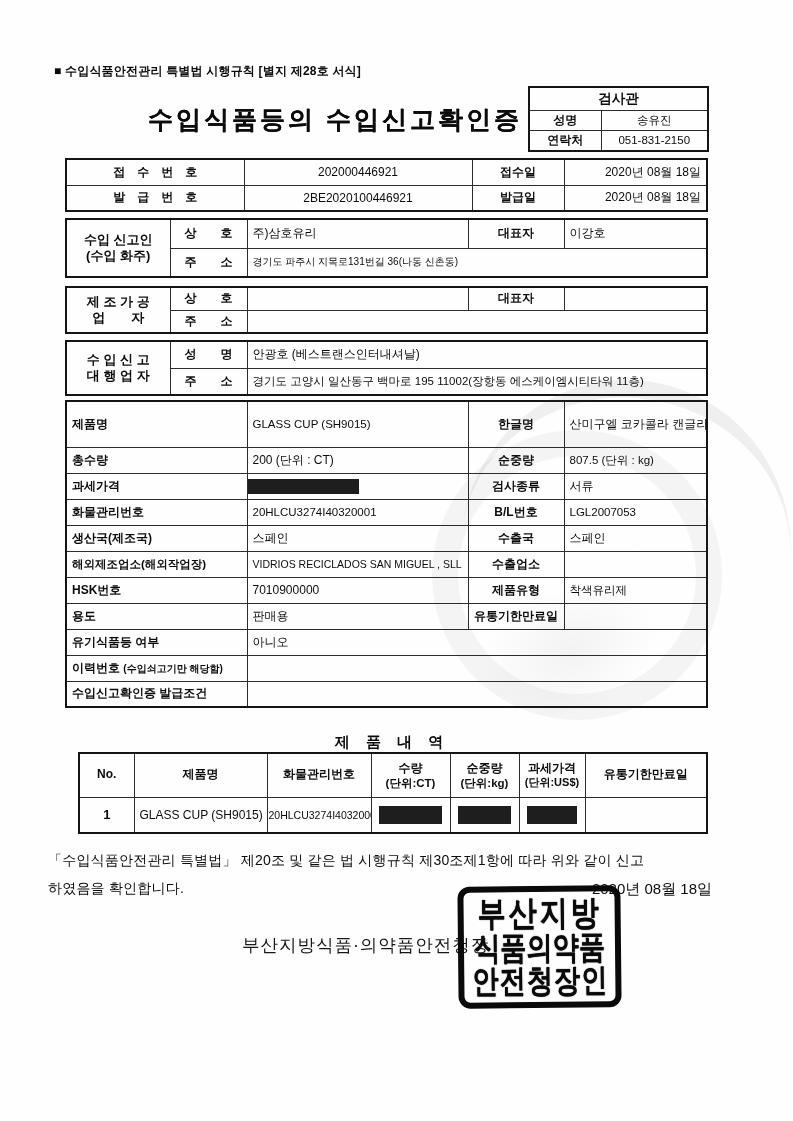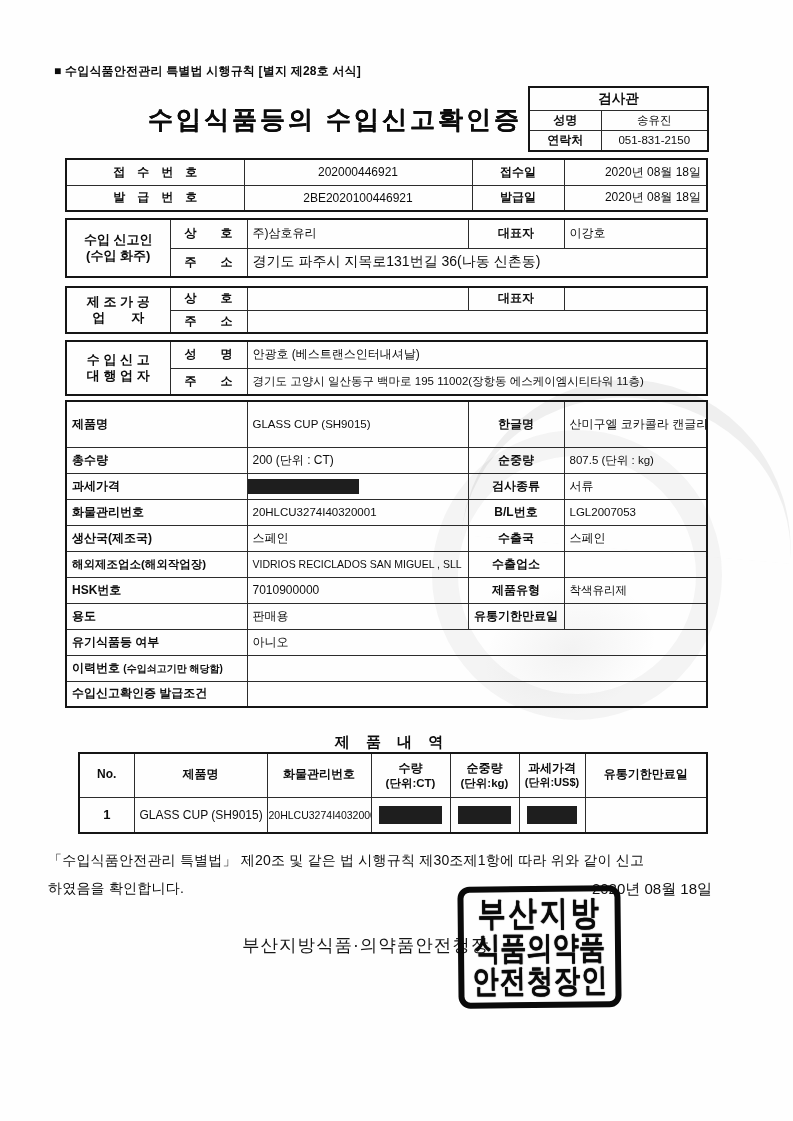--- a/index.html
+++ b/index.html
@@ -161,21 +161,21 @@
       <div>수입 신고인</div>
       <div>(수입 화주)</div>
     </td>
     <td class="lbl2" style="height:29px;">상　　호</td>
     <td class="val">주)삼호유리</td>
     <td class="lbl2">대표자</td>
     <td class="val">이강호</td>
   </tr>
   <tr>
     <td class="lbl2" style="height:29px;">주　　소</td>
-    <td colspan="3" class="val" style="font-size:14px;">경기도 파주시 지목로131번길 36(나동 신촌동)</td>
+    <td colspan="3" class="val" style="font-size:10px;">경기도 파주시 지목로131번길 36(나동 신촌동)</td>
   </tr>
 </tbody>
   </table>
 
 <table class="t" style="left:65px; top:286px; width:641px;">
   <colgroup>
       <col style="width:104px">
       <col style="width:77px">
       <col style="width:221px">
       <col style="width:96px">

